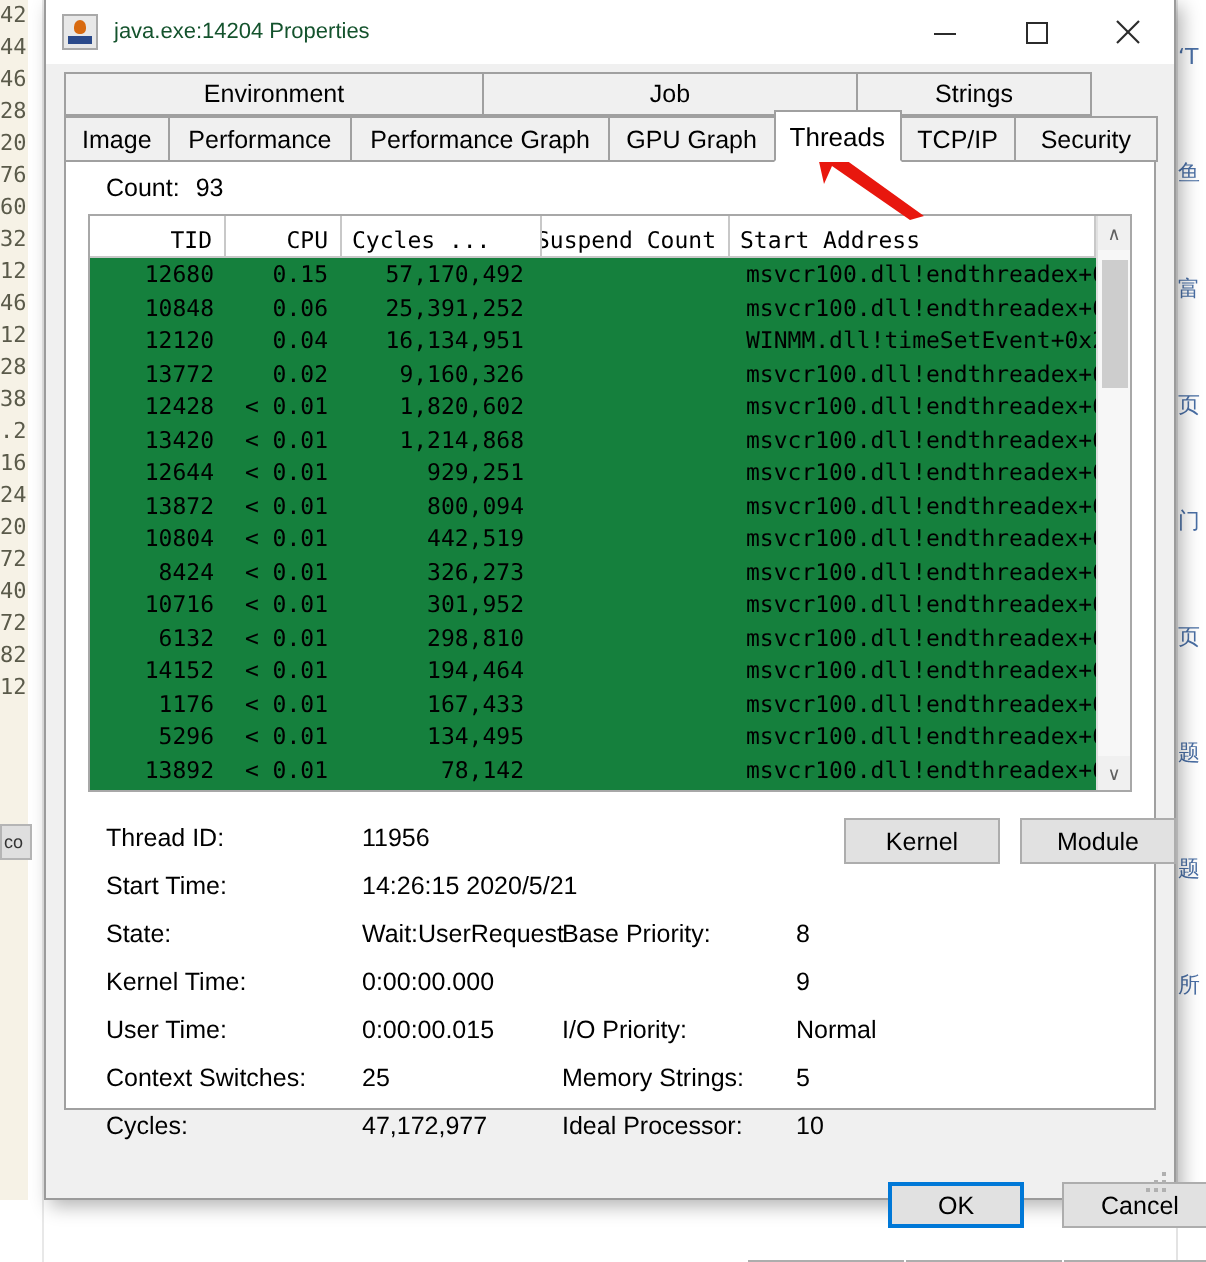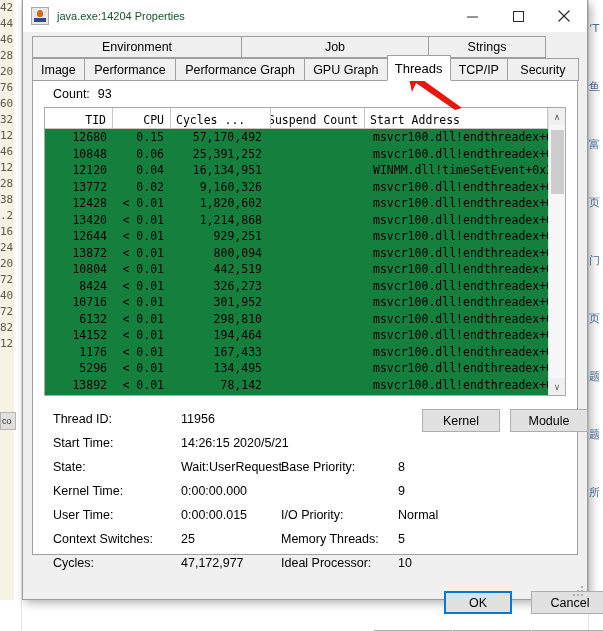--- a/index.html
+++ b/index.html
@@ -512,21 +512,21 @@
           <span class="rval">8</span>
         </div>
         <div class="drow" style="top: 72px; left: 0px; right: 0px;">
           <span class="rval">9</span>
         </div>
         <div class="drow" style="top: 96px; left: 0px; right: 0px;">
           <span class="rlabel">I/O Priority:</span>
           <span class="rval">Normal</span>
         </div>
         <div class="drow" style="top: 120px; left: 0px; right: 0px;">
-          <span class="rlabel">Memory Threads:</span>
+          <span class="rlabel">Memory Strings:</span>
           <span class="rval">5</span>
         </div>
         <div class="drow" style="top: 144px; left: 0px; right: 0px;">
           <span class="rlabel">Ideal Processor:</span>
           <span class="rval">10</span>
         </div>
       </div>
 
     <div class="btn" id="btn-stack">Kernel</div>
     <div class="btn" id="btn-module">Module</div>

